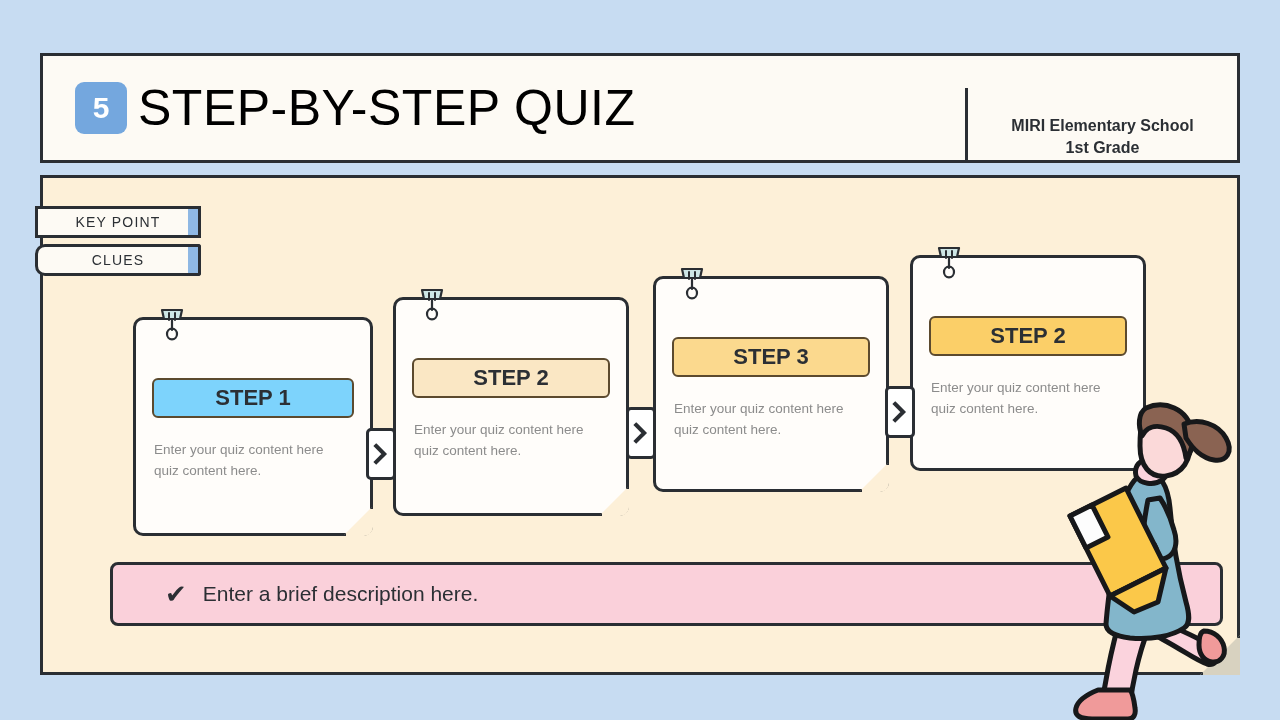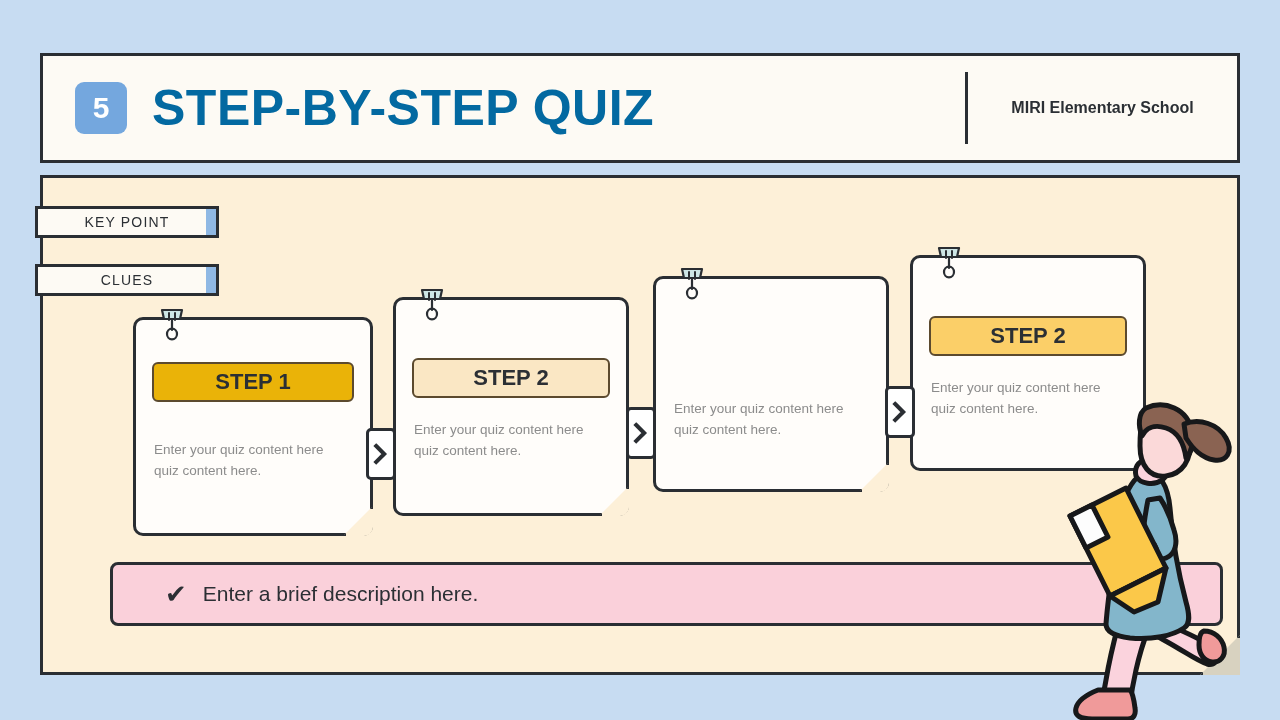--- a/index.html
+++ b/index.html
@@ -27,31 +27,31 @@
     margin-left: 32px;
     background: #74a7de;
     border-radius: 9px;
     color: #ffffff;
     font-size: 30px;
     font-weight: bold;
     display: flex; align-items: center; justify-content: center;
     flex: none;
   }
   .slide-title {
-    margin-left: 25px;
+    margin-left: 11px;
     font-size: 50px;
-    font-weight: bold;
+    font-weight: normal;
     letter-spacing: 0.5px;
-    color: #0369a1;
+    color: #000000;
     white-space: nowrap;
   }
   .header-right {
     position: absolute;
     right: 22px; top: 0; bottom: 0;
-    display: flex; align-items: center; padding-left: 20px;
+    display: flex; align-items: flex-end; padding-left: 20px;
   }
   .hdr-divider {
     width: 3px; height: 72px;
     background: #2a2e33;
     margin-right: 22px;
   }
   .hdr-lines {
     text-align: center;
     color: #2b2f34;
     font-size: 16px;
@@ -75,41 +75,41 @@
     background: #d8d2c0;
     border-left: 3px solid #2a2e33;
     border-top: 3px solid #2a2e33;
     clip-path: polygon(100% 0, 100% 100%, 0 100%);
   }
 
   
   .tab {
     position: absolute;
     left: 35px;
-    width: 184px; height: 32px;
+    width: 166px; height: 32px;
     background: #fdfaf4;
     border: 3px solid #2a2e33;
     display: flex; align-items: center; justify-content: center;
     font-size: 14px;
     letter-spacing: 1.2px;
     color: #2b2f34;
     z-index: 6;
   }
   .tab::after {
     content: "";
     position: absolute;
     right: -3px; top: -3px; bottom: -3px;
     width: 10px;
     background: #8fb8e4;
     border: 3px solid #2a2e33;
     border-left: none;
     border-radius: 0 3px 3px 0;
   }
   .tab-keypoint { top: 206px; }
-  .tab-clues    { top: 264px; }
+  .tab-clues    { top: 244px; border-radius: 10px; }
 
   
   .card {
     position: absolute;
     background: #fffdfa;
     border: 3px solid #2a2e33;
     border-radius: 10px;
     z-index: 3;
   }
   .card-fold {
@@ -196,20 +196,21 @@
 
 <div class="slide">
 
   <div class="header">
     <div class="num-badge">5</div>
     <div class="slide-title">STEP-BY-STEP QUIZ</div>
     <div class="header-right">
       <div class="hdr-divider"></div>
       <div class="hdr-lines">
         <div>MIRI Elementary School</div>
+        <div>1st Grade</div>
       </div>
     </div>
   </div>
 
   <div class="panel">
     <div class="panel-fold"></div>
   </div>
 
   <div class="tab tab-keypoint">
     <span>KEY POINT</span>
@@ -220,21 +221,21 @@
 
   <div class="card" style="left:133px; top:317px; width:240px; height:219px;">
     <span class="clip">
       <svg viewBox="0 0 28 40" width="28" height="40">
         <path d="M6 11 L22 11 L24 2 L4 2 Z" fill="#cde6e6" stroke="#2a2e33" stroke-width="2.2" stroke-linejoin="round"></path>
         <path d="M11 5 L11 12 M17 5 L17 12" stroke="#2a2e33" stroke-width="2" stroke-linecap="round"></path>
         <path d="M14 11 L14 22" stroke="#2a2e33" stroke-width="2.2" stroke-linecap="round"></path>
         <ellipse cx="14" cy="26" rx="5" ry="5.4" fill="none" stroke="#2a2e33" stroke-width="2.2"></ellipse>
       </svg>
     </span>
-    <div class="step-bar" style="top:42px; background:#eab308;">
+    <div class="step-bar" style="top:58px; background:#7dd3fc;">
       <span>STEP 1</span>
     </div>
     <div class="step-body" style="top:120px;">Enter your quiz content here quiz content here.</div>
     <div class="card-fold"></div>
   </div>
 
   <div class="card" style="left:393px; top:297px; width:236px; height:219px;">
     <span class="clip">
       <svg viewBox="0 0 28 40" width="28" height="40">
         <path d="M6 11 L22 11 L24 2 L4 2 Z" fill="#cde6e6" stroke="#2a2e33" stroke-width="2.2" stroke-linejoin="round"></path>
@@ -252,20 +253,23 @@
 
   <div class="card" style="left:653px; top:276px; width:236px; height:216px;">
     <span class="clip">
       <svg viewBox="0 0 28 40" width="28" height="40">
         <path d="M6 11 L22 11 L24 2 L4 2 Z" fill="#cde6e6" stroke="#2a2e33" stroke-width="2.2" stroke-linejoin="round"></path>
         <path d="M11 5 L11 12 M17 5 L17 12" stroke="#2a2e33" stroke-width="2" stroke-linecap="round"></path>
         <path d="M14 11 L14 22" stroke="#2a2e33" stroke-width="2.2" stroke-linecap="round"></path>
         <ellipse cx="14" cy="26" rx="5" ry="5.4" fill="none" stroke="#2a2e33" stroke-width="2.2"></ellipse>
       </svg>
     </span>
+    <div class="step-bar" style="top:58px; background:#fbd98e;">
+      <span>STEP 3</span>
+    </div>
     <div class="step-body" style="top:120px;">Enter your quiz content here quiz content here.</div>
     <div class="card-fold"></div>
   </div>
 
   <div class="card" style="left:910px; top:255px; width:236px; height:216px;">
     <span class="clip">
       <svg viewBox="0 0 28 40" width="28" height="40">
         <path d="M6 11 L22 11 L24 2 L4 2 Z" fill="#cde6e6" stroke="#2a2e33" stroke-width="2.2" stroke-linejoin="round"></path>
         <path d="M11 5 L11 12 M17 5 L17 12" stroke="#2a2e33" stroke-width="2" stroke-linecap="round"></path>
         <path d="M14 11 L14 22" stroke="#2a2e33" stroke-width="2.2" stroke-linecap="round"></path>

